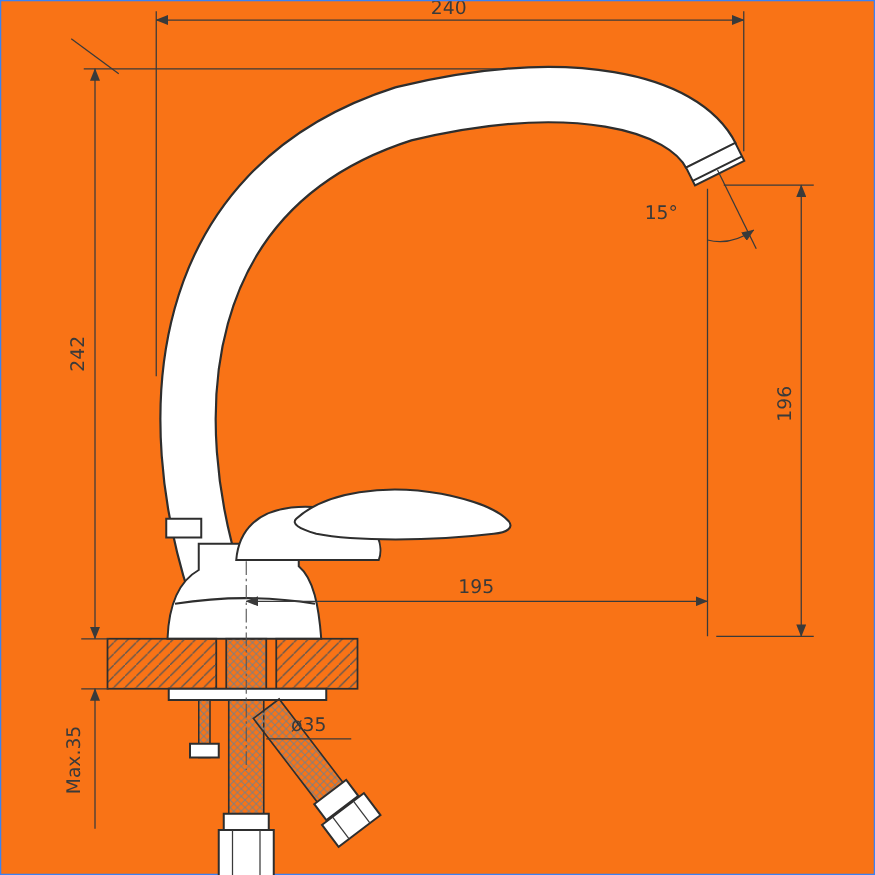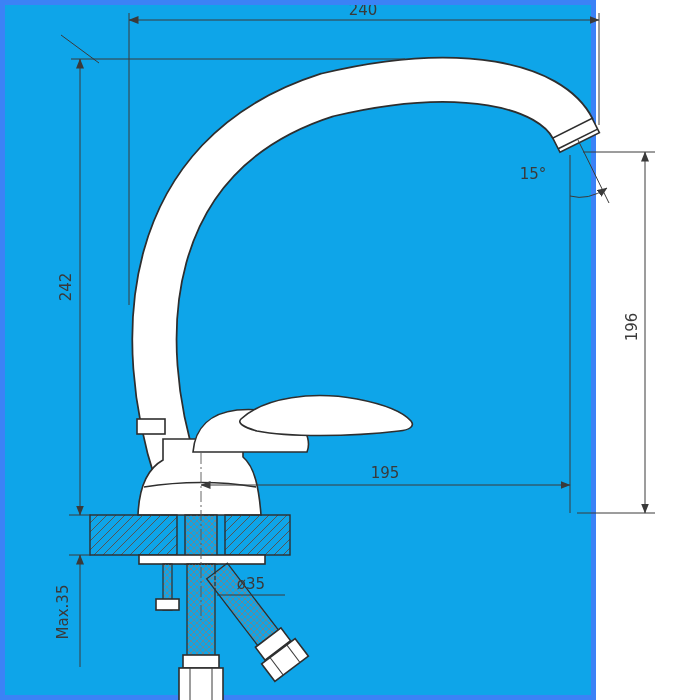--- a/index.html
+++ b/index.html
@@ -1,18 +1,18 @@
 <!DOCTYPE html>
 <html><head>
 <meta charset="utf-8">
 <style>
   html,body{margin:0;padding:0;background:#fff;}
-  .page{width:596px;height:700px;position:relative;background:#0ea5e9;
+  .page{width:700px;height:700px;position:relative;background:#f97316;
         font-family:"DejaVu Sans", sans-serif;box-sizing:border-box;
-        border:5px solid #3b82f6;}
+        border:1px solid #3b82f6;}
   svg{display:block;}
   text{fill:#3a3a3a;font-size:15px;font-family:"DejaVu Sans", sans-serif;}
   .thin{stroke:#3a3a3a;stroke-width:1;fill:none;}
   .draw{stroke:#2e2e2e;stroke-width:1.6;fill:none;}
   .fillw{fill:#ffffff;stroke:#2e2e2e;stroke-width:1.6;}
 </style>
 </head>
 <body>
 
 <div class="page">

